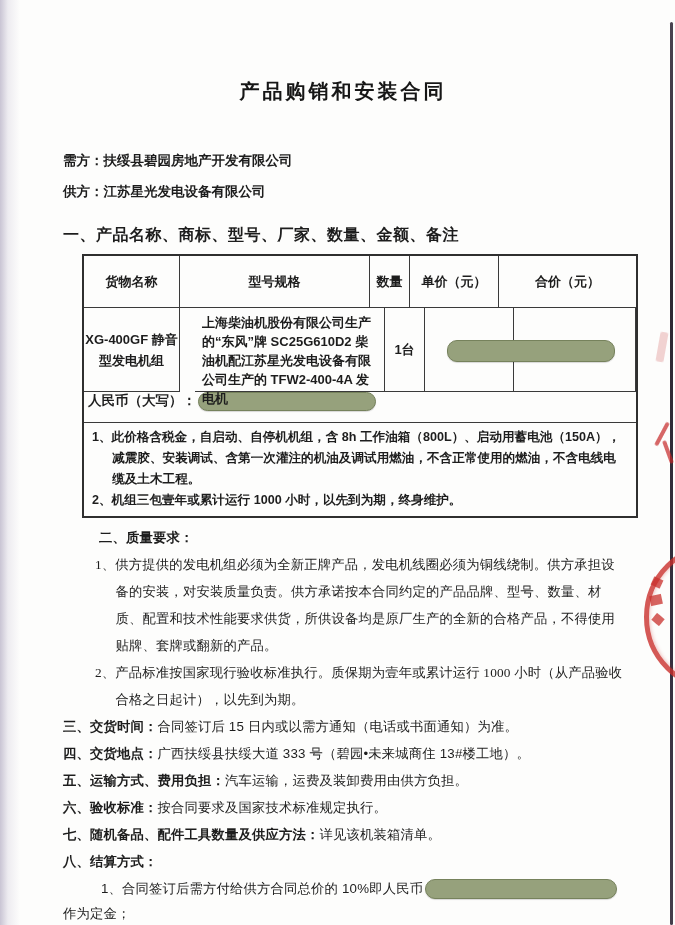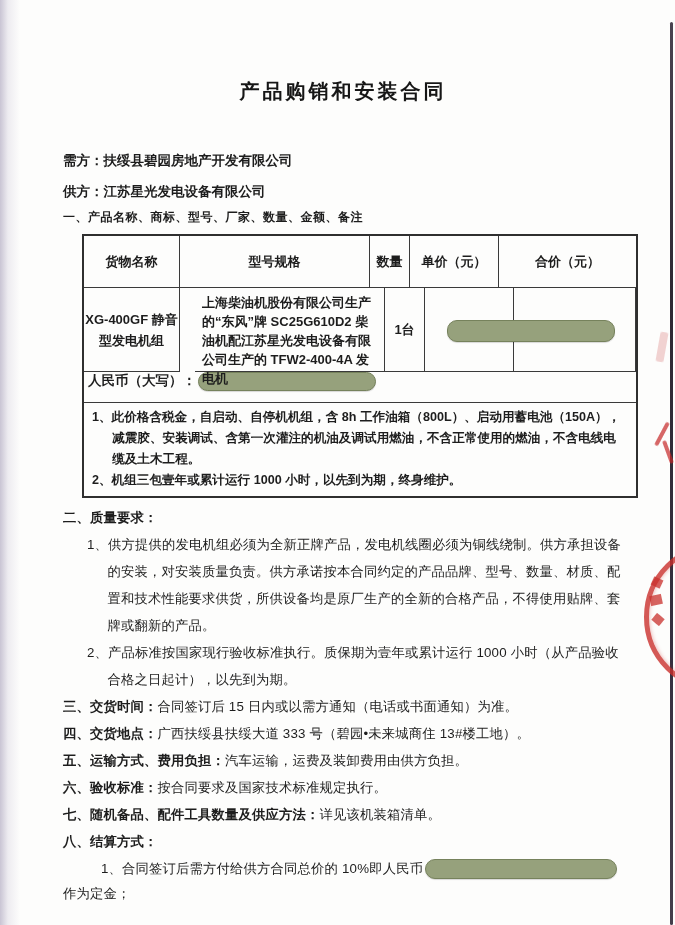--- a/index.html
+++ b/index.html
@@ -34,21 +34,21 @@
   .scribble{position:absolute;background:rgba(198,40,40,.7);border-radius:2px;filter:blur(.5px);}
   .sc1{left:660px;top:421px;width:4px;height:26px;transform:rotate(28deg);}
   .sc2{left:666px;top:440px;width:4px;height:24px;transform:rotate(-20deg);}
   .sc3{left:658px;top:332px;width:8px;height:30px;background:rgba(219,130,130,.35);transform:rotate(10deg);}
 
   .content{position:absolute;left:63px;top:0;width:560px;}
   .title{margin-top:78px;text-align:center;font-size:20px;font-weight:bold;letter-spacing:3px;color:#161616;}
   .party{margin-top:0;font-size:13.5px;font-weight:bold;line-height:18px;}
   .party.buyer{margin-top:47px;}
   .party.supplier{margin-top:13px;}
-  .sec1-heading{margin-top:8px;font-size:12px;font-weight:bold;letter-spacing:.5px;}
+  .sec1-heading{margin-top:24px;font-size:16px;font-weight:bold;letter-spacing:.5px;}
 
   
   .tbl{margin-top:8px;margin-left:19px;width:552px;border:2px solid #2f2f2f;font-size:13px;}
   .trow{display:flex;}
   .cell{border-right:1.4px solid #3a3a3a;border-bottom:1.4px solid #3a3a3a;box-sizing:border-box;
         display:flex;align-items:center;justify-content:center;text-align:center;}
   .cell:last-child{border-right:none;}
   .c1{width:96px;}.c2{width:190px;}.c3{width:40px;}.c4{width:89px;}.c5{width:137px;flex:1;}
   .hrow .cell{height:52px;font-weight:bold;}
   .prow{position:relative;}
@@ -62,22 +62,22 @@
   .bar-rmb{display:inline-block;width:176px;height:17px;margin-left:2px;}
   .remark-row{display:flex;}
   .remark-label{width:96px;border-right:1.4px solid #3a3a3a;display:flex;align-items:center;
                 justify-content:center;font-weight:bold;}
   .remark-body{flex:1;padding:4px 8px 5px 8px;font-size:12.6px;font-weight:bold;line-height:21px;}
   .remark-item{text-indent:-1.6em;padding-left:1.6em;}
 
   
   .sec{font-size:13.3px;line-height:27px;letter-spacing:.2px;}
   .sec .lbl{font-weight:bold;}
-  .sec-head{margin-top:6px;}
-  .q-item{margin-left:24px;text-indent:-1.55em;padding-left:1.55em;}
+  .sec-head{margin-top:6px;margin-left:36px;}
+  .q-item{margin-left:32px;text-indent:-1.55em;padding-left:1.55em;font-family:Liberation Serif, serif;}
   .pay-line{text-indent:38px;white-space:nowrap;}
   .bar-pay{display:inline-block;width:190px;height:18px;vertical-align:middle;margin-left:2px;}
   .pay-suffix{line-height:24px;}
 </style>
 </head>
 <body>
 
 <div class="page">
 
   <div class="edge-left"></div>

